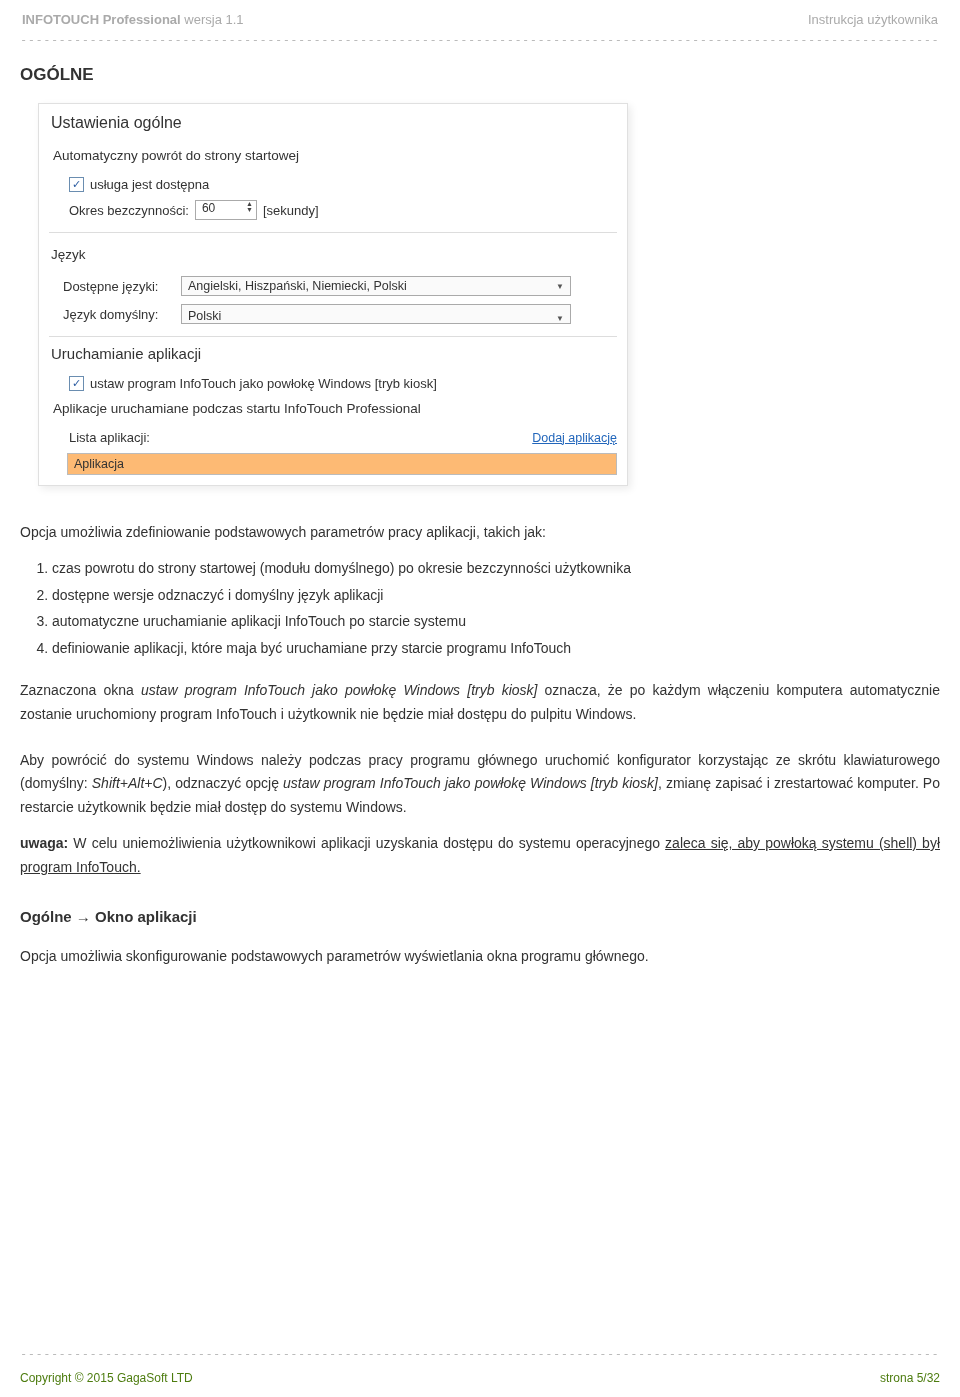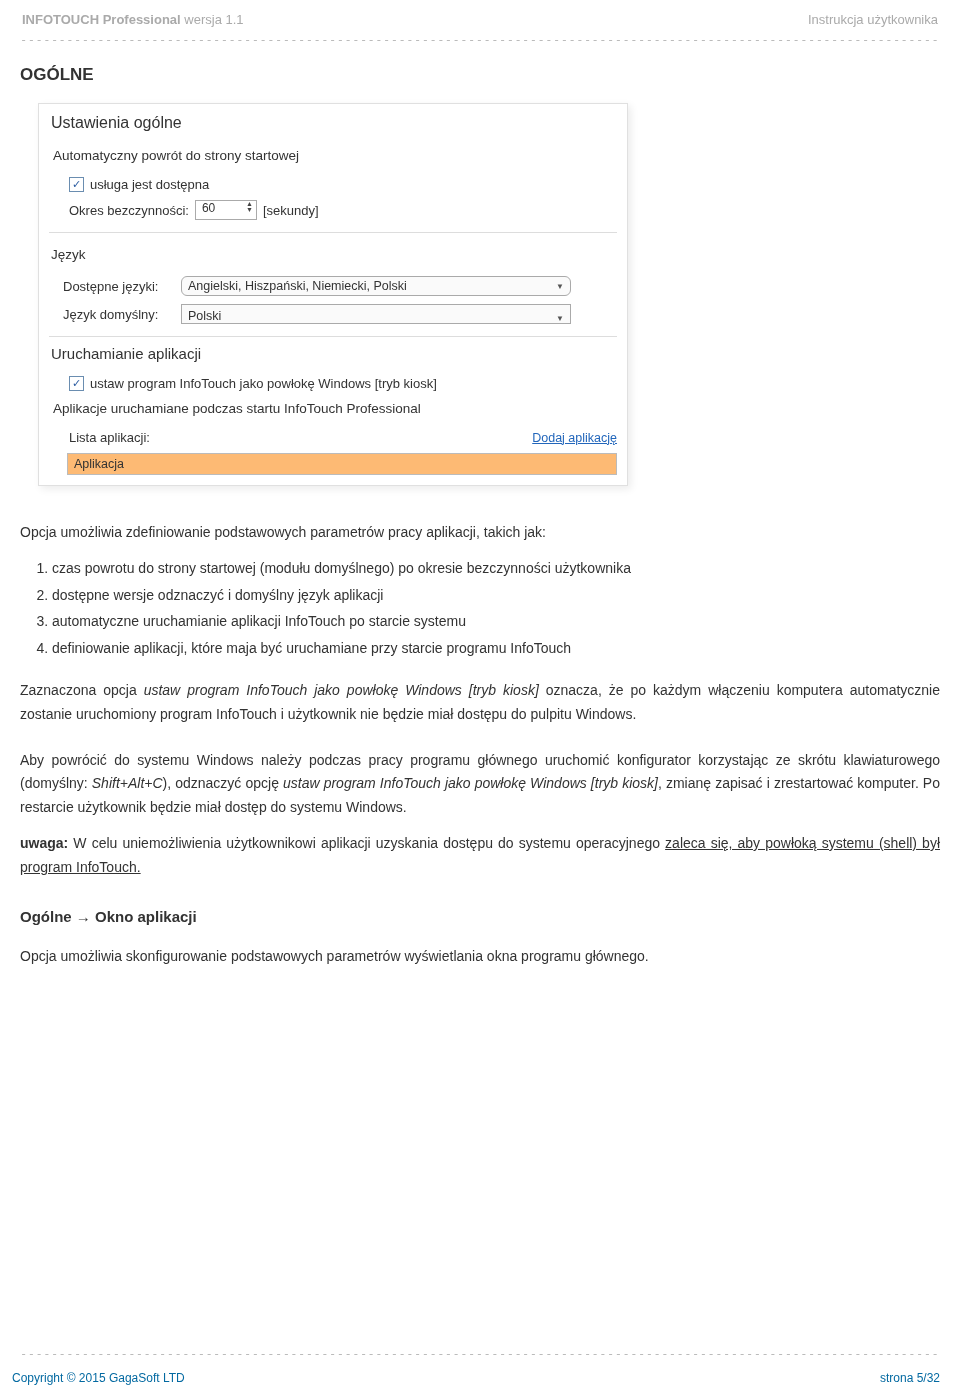--- a/index.html
+++ b/index.html
@@ -154,25 +154,25 @@
 
   .subheading {
     font-weight: bold;
     font-size: 15px;
     margin: 24px 0 16px 0;
   }
 
   
   .page-footer {
     position: absolute;
-    left: 12px; right: 20px; bottom: 12px;
+    left: 20px; right: 20px; bottom: 12px;
     display: flex;
     justify-content: space-between;
     font-size: 12px;
-    color: #0369a1;
+    color: #4d7c0f;
   }
 </style>
 </head>
 <body>
 
 <div class="page-header">
   <div class="left">
     <span class="brand">INFOTOUCH Professional</span>
     <span class="version">wersja 1.1</span>
   </div>
@@ -197,21 +197,21 @@
       <span class="spins">▲<br>▼</span>
     </span>
     <span>[sekundy]</span>
   </div>
 
   <hr class="thin-line">
 
   <div class="sp-sub" style="padding-left:2px;">Język</div>
   <div class="sp-row indent2">
     <span class="field-label">Dostępne języki:</span>
-    <span class="selectbox" style="width:390px;border-radius:6px;">
+    <span class="selectbox" style="width:390px;">
       <span>Angielski, Hiszpański, Niemiecki, Polski</span>
       <span class="caret">▼</span>
     </span>
   </div>
   <div class="sp-row indent2">
     <span class="field-label">Język domyślny:</span>
     <span class="selectbox" style="width:390px;align-items:flex-end;">
       <span>Polski</span>
       <span class="caret">▼</span>
     </span>
@@ -236,21 +236,21 @@
 <div class="body-text">
   <p>Opcja umożliwia zdefiniowanie podstawowych parametrów pracy aplikacji, takich jak:</p>
   <ol>
     <li>czas powrotu do strony startowej (modułu domyślnego) po okresie bezczynności użytkownika</li>
     <li>dostępne wersje odznaczyć i domyślny język aplikacji</li>
     <li>automatyczne uruchamianie aplikacji InfoTouch po starcie systemu</li>
     <li>definiowanie aplikacji, które maja być uruchamiane przy starcie programu InfoTouch</li>
   </ol>
 
   <p>
-    <span>Zaznaczona opcja </span><em>ustaw program InfoTouch jako powłokę Windows [tryb kiosk]</em><span> oznacza, że po każdym włączeniu komputera automatycznie zostanie uruchomiony program InfoTouch i użytkownik nie będzie miał dostępu do pulpitu Windows.</span>
+    <span>Zaznaczona okna </span><em>ustaw program InfoTouch jako powłokę Windows [tryb kiosk]</em><span> oznacza, że po każdym włączeniu komputera automatycznie zostanie uruchomiony program InfoTouch i użytkownik nie będzie miał dostępu do pulpitu Windows.</span>
   </p>
 
   <p style="margin-top:22px;">
     <span>Aby powrócić do systemu Windows należy podczas pracy programu głównego uruchomić konfigurator korzystając ze skrótu klawiaturowego (domyślny: </span><em>Shift+Alt+C</em><span>), odznaczyć opcję </span><em>ustaw program InfoTouch jako powłokę Windows [tryb kiosk]</em><span>, zmianę zapisać i zrestartować komputer. Po restarcie użytkownik będzie miał dostęp do systemu Windows.</span>
   </p>
 
   <p>
     <strong>uwaga:</strong><span> W celu uniemożliwienia użytkownikowi aplikacji uzyskania dostępu do systemu operacyjnego </span><span class="und">zaleca się, aby powłoką systemu (shell) był program InfoTouch.</span>
   </p>
 

